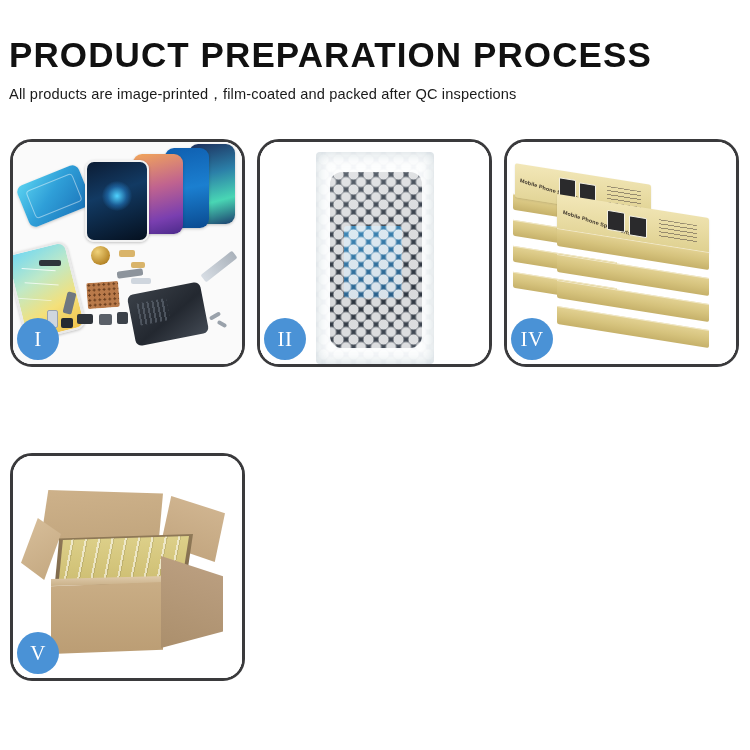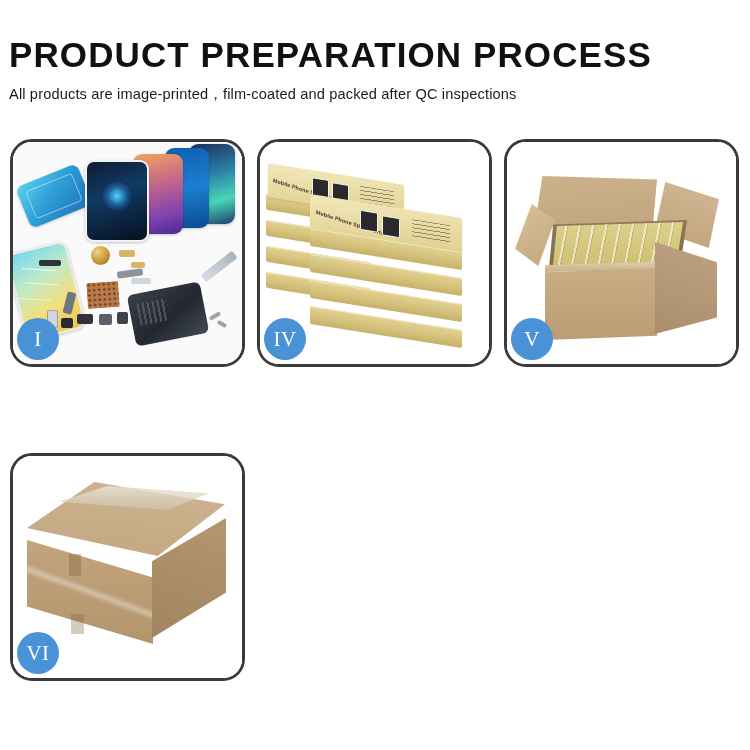--- a/index.html
+++ b/index.html
@@ -448,20 +448,31 @@
         <div class="prt h"></div>
         <div class="prt i"></div>
         <div class="prt j"></div>
         <div class="prt k"></div>
         <div class="prt l"></div>
         <div class="prt m"></div>
       </div>
       <div class="badge">I</div>
     </div>
 
+    <div class="panel">
+      <div class="panel-clip">
+        <div class="p2-bg"></div>
+        <div class="bubble-sheet">
+          <div class="bubble-phone"></div>
+          <div class="bubble-tex"></div>
+          <div class="bubble-edge"></div>
+        </div>
+      </div>
+      <div class="badge">II</div>
+    </div>
 
 
     <div class="panel">
       <div class="panel-clip">
         <div class="p4-bg"></div>
         <div class="kstack">
 
           <div class="kb-side" style="left:0px;  top:46px;  width:104px; height:16px; transform:skewY(9deg);"></div>
           <div class="kb-side" style="left:0px;  top:72px;  width:104px; height:16px; transform:skewY(9deg);"></div>
           <div class="kb-side" style="left:0px;  top:98px;  width:104px; height:16px; transform:skewY(9deg);"></div>
@@ -498,28 +509,15 @@
         <div class="c5-flap-left"></div>
         <div class="c5-opening"></div>
         <div class="c5-items"></div>
         <div class="c5-top-edge"></div>
         <div class="c5-front"></div>
         <div class="c5-right"></div>
       </div>
       <div class="badge">V</div>
     </div>
 
-    <div class="panel">
-      <div class="panel-clip">
-        <div class="p6-bg"></div>
-        <div class="c6-top"></div>
-        <div class="c6-tape"></div>
-        <div class="c6-front"></div>
-        <div class="c6-crease"></div>
-        <div class="c6-right"></div>
-        <div class="c6-seam"></div>
-        <div class="c6-seam2"></div>
-      </div>
-      <div class="badge">VI</div>
-    </div>
 
   </div>
 </div>
 
 </body></html>

